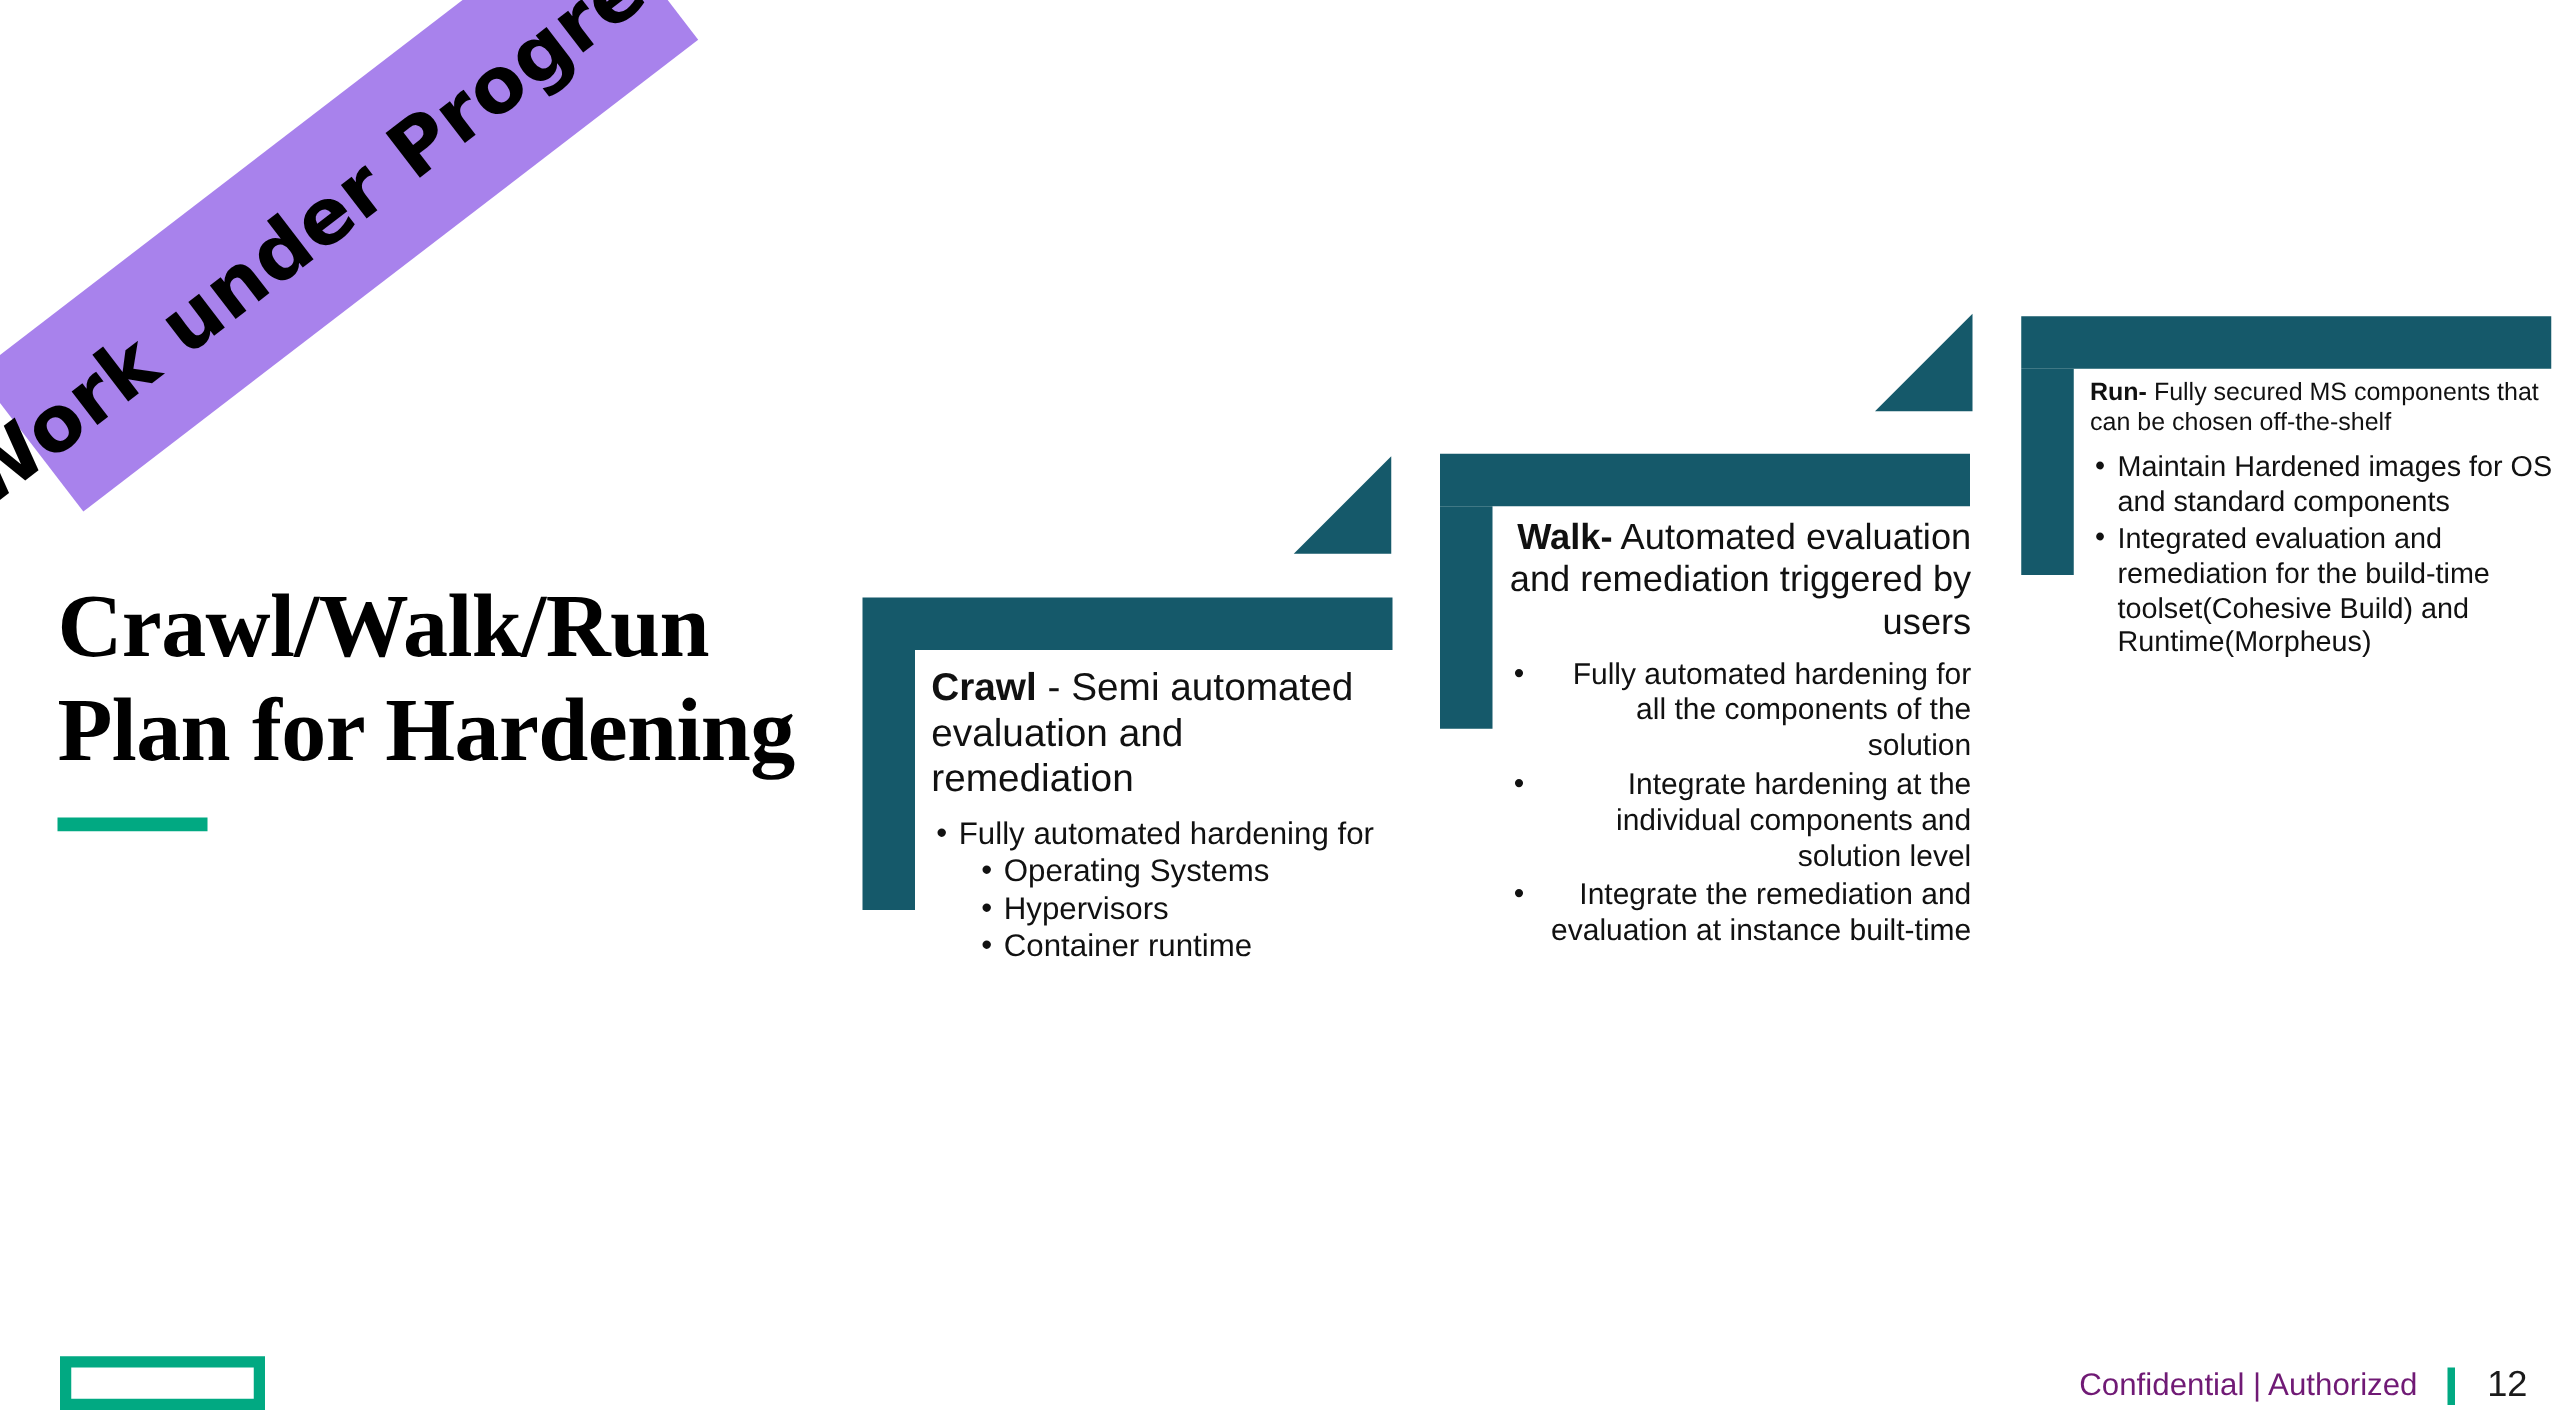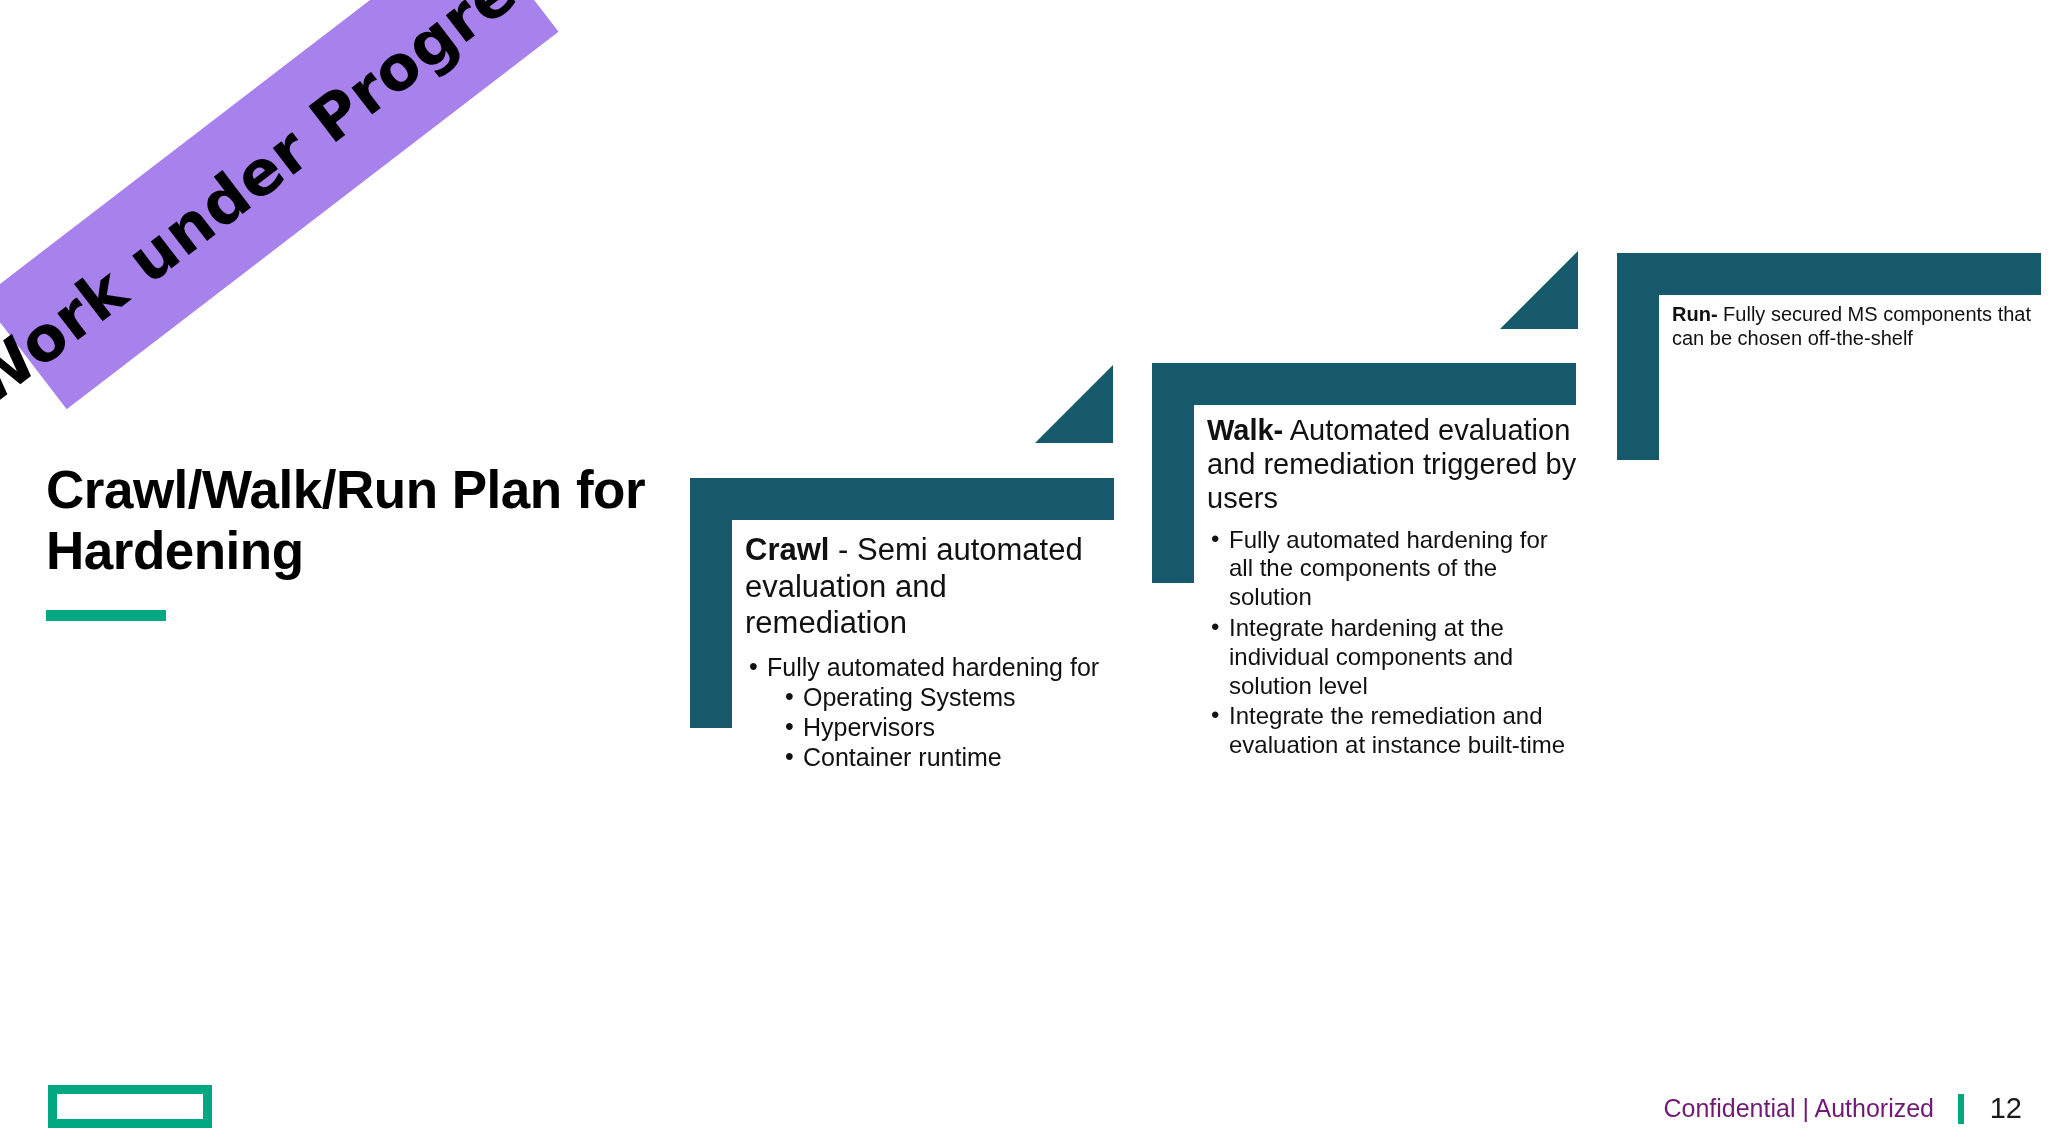--- a/index.html
+++ b/index.html
@@ -46,23 +46,23 @@
   }
 
   
   #title-block {
     position: absolute;
     left: 46px;
     top: 460px;
     width: 620px;
   }
   #page-title {
-    font-family: Liberation Sans, sans-serif;
+    font-family: Liberation Serif, serif;
     font-weight: bold;
-    font-size: 53px;
+    font-size: 72px;
     line-height: 1.15;
     color: #000000;
     margin: 0;
     letter-spacing: -0.5px;
   }
   #title-accent-bar {
     margin-top: 28px;
     width: 120px;
     height: 11px;
     background: #01a982;
@@ -135,21 +135,21 @@
   #card-crawl .bracket-left { left: 0;  top: 42px; width: 42px; height: 208px; }
   #card-crawl .card-body    { left: 55px; top: 54px; width: 372px; }
   #card-crawl .card-heading { font-size: 31px; }
   #card-crawl .card-bullets { font-size: 25px; }
   #card-crawl .sub-bullets  { font-size: 25px; margin-left: 14px; }
 
   
   #card-walk { left: 1152px; top: 363px; width: 430px; }
   #card-walk .bracket-top  { left: 0;  top: 0;   width: 424px; height: 42px; }
   #card-walk .bracket-left { left: 0;  top: 42px; width: 42px; height: 178px; }
-  #card-walk .card-body    { left: 55px; top: 50px; width: 370px; }
+  #card-walk .card-body    { left: 55px; top: 50px; width: 370px; text-align: right; }
   #card-walk .card-heading { font-size: 29px; }
   #card-walk .card-bullets { font-size: 24px; }
 
   
   #card-run { left: 1617px; top: 253px; width: 430px; }
   #card-run .bracket-top  { left: 0;  top: 0;   width: 424px; height: 42px; }
   #card-run .bracket-left { left: 0;  top: 42px; width: 42px; height: 165px; }
   #card-run .card-body    { left: 55px; top: 50px; width: 372px; }
   #card-run .card-heading { font-size: 20px; }
   #card-run .card-bullets { font-size: 23px; }
@@ -255,20 +255,24 @@
         <li>Integrate the remediation and evaluation at instance built-time</li>
       </ul>
     </div>
   </div>
 
   <div id="card-run" class="step-card">
     <div class="bracket-top"></div>
     <div class="bracket-left"></div>
     <div class="card-body">
       <p class="card-heading"><b>Run-</b><span> Fully secured MS components that can be chosen off-the-shelf</span></p>
+      <ul class="card-bullets">
+        <li>Maintain Hardened images for OS and standard components</li>
+        <li>Integrated evaluation and remediation for the build-time toolset(Cohesive Build) and Runtime(Morpheus)</li>
+      </ul>
     </div>
   </div>
 
   <div id="hpe-logo"></div>
   <div id="footer-right">
     <span id="footer-confidential">Confidential | Authorized</span>
     <span id="footer-divider"></span>
     <span id="footer-page-number">12</span>
   </div>
 

